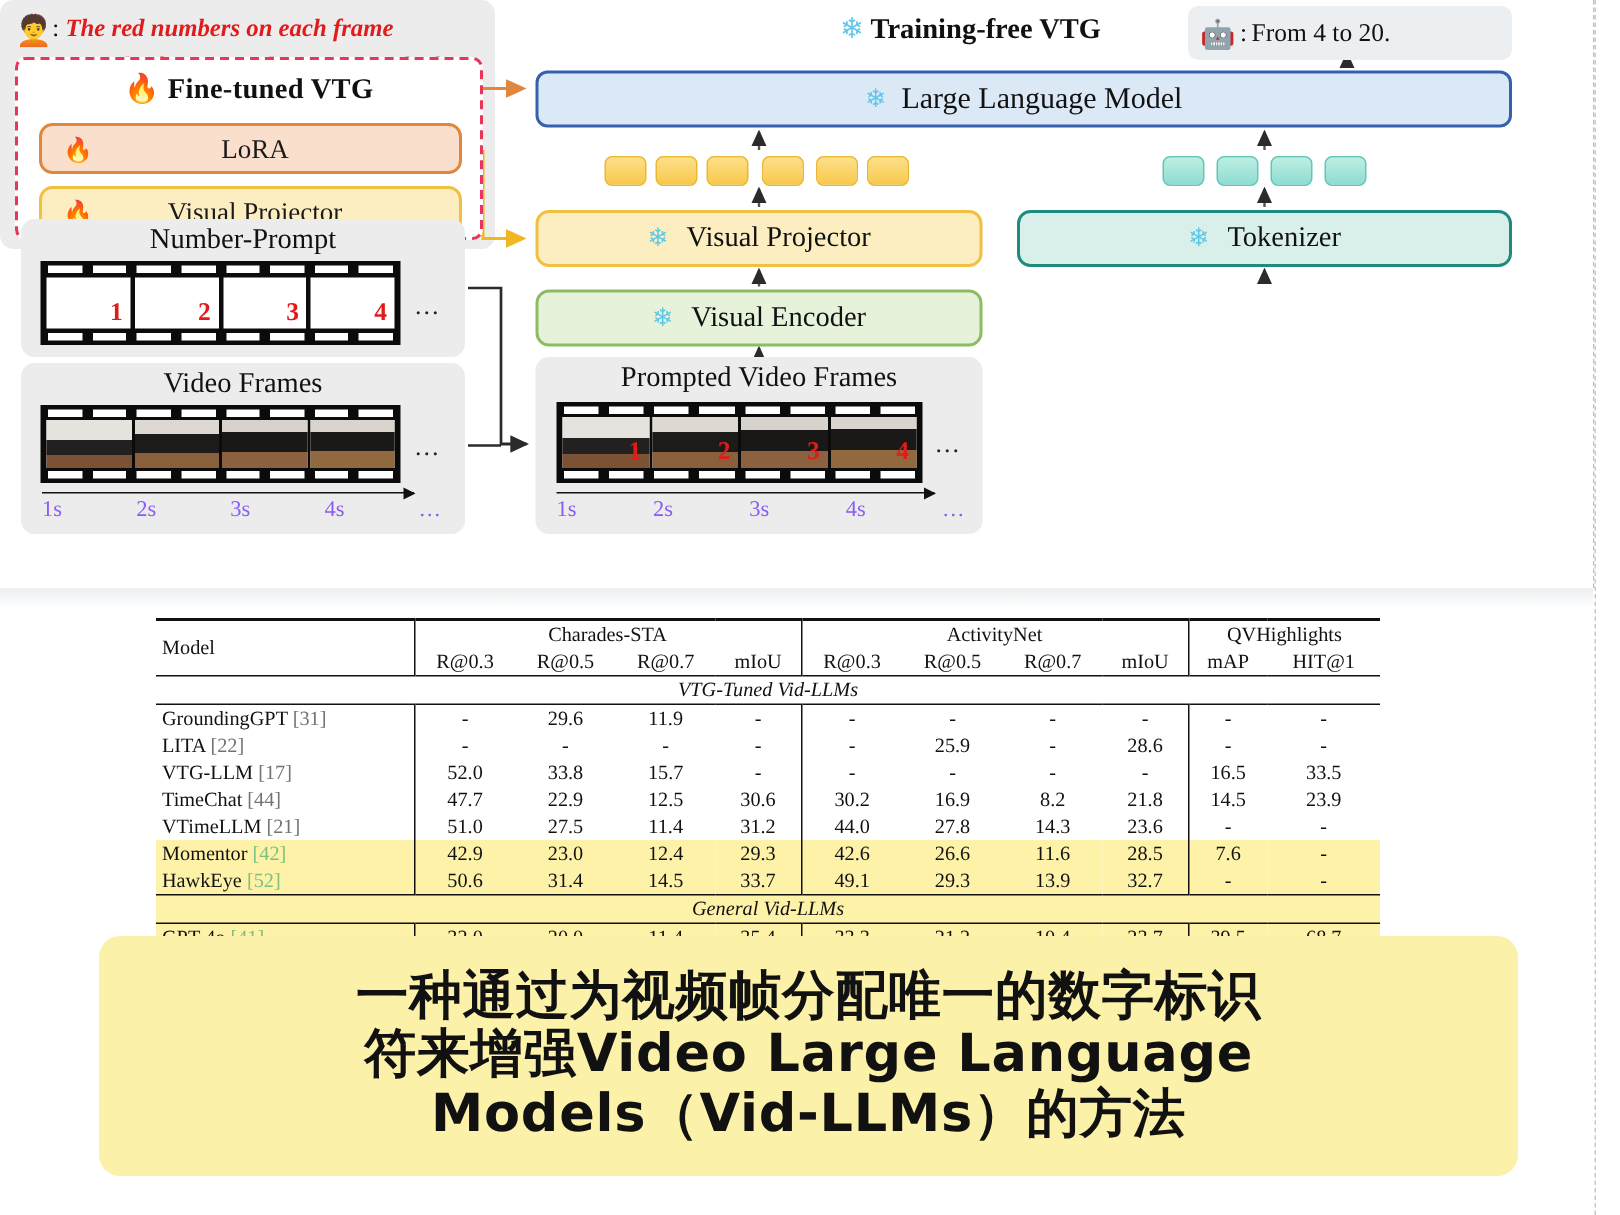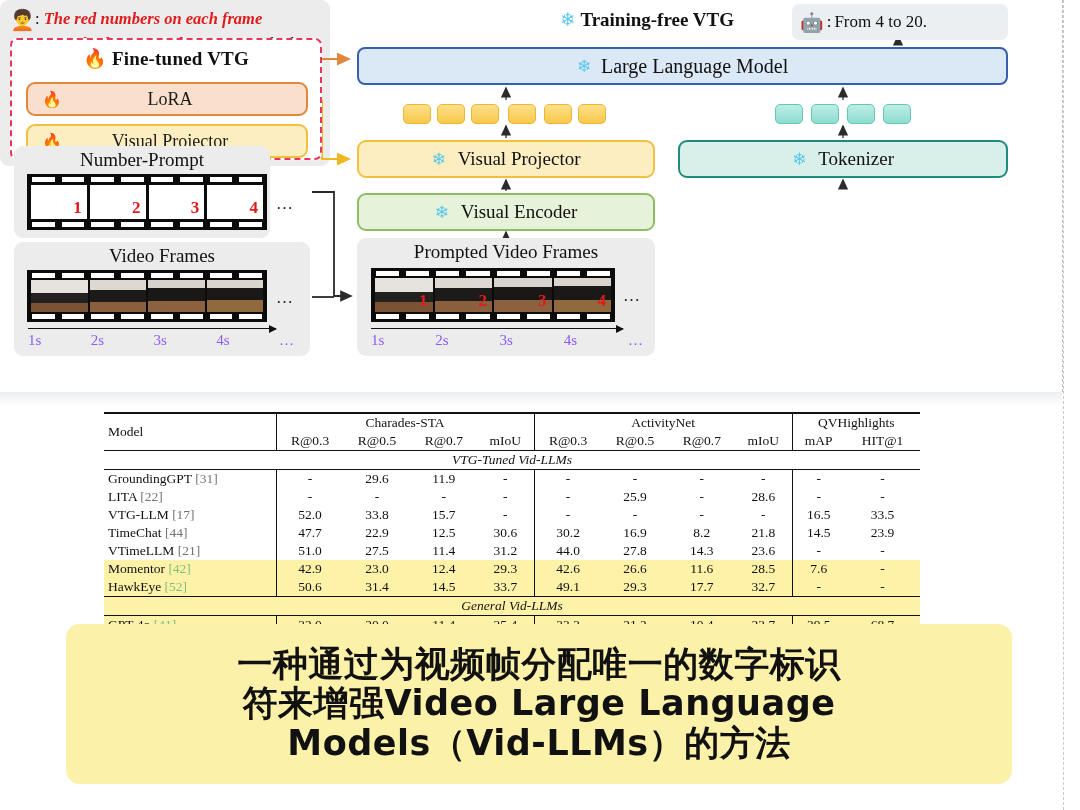--- a/index.html
+++ b/index.html
@@ -86,21 +86,21 @@
              background:#fdeec2; border:2px solid #f0c040; }
   .b-venc  { left:357px; top:193px; width:298px; height:38px;
              background:#e6f2d9; border:2px solid #8dbc63; }
   .b-tok   { left:678px; top:140px; width:330px; height:38px;
              background:#d8efea; border:2px solid #1f8b7e; }
 
   
   .gbox { position:absolute; background:#ececec; border-radius:9px; }
   .gbox-title { text-align:center; font-size:19px; color:#111; padding-top:3px; }
 
-  .np-box   { left:14px; top:146px; width:256px; height:92px; }
+  .np-box   { left:14px; top:146px; width:296px; height:92px; }
   .vf-box   { left:14px; top:242px; width:296px; height:114px; }
   .pvf-box  { left:357px; top:238px; width:298px; height:118px; }
   .q-box    { left:678px; top:190px; width:330px; height:166px;
               background:#ececec; border-radius:9px; padding:7px 10px 0 10px; }
 
   
   .film { position:absolute; background:#0b0b0b; display:flex; align-items:center; }
   .perf { position:absolute; left:0; right:0; height:5px; display:flex; gap:7px;
           padding:0 5px; }
   .perf i { display:block; flex:1; background:#fff; }
@@ -518,21 +518,21 @@
             <td>-</td>
           </tr>
           <tr class="hl">
             <td class="mname">HawkEye <span class="cite-y">[52]</span></td>
             <td class="vsep">50.6</td>
             <td>31.4</td>
             <td>14.5</td>
             <td>33.7</td>
             <td class="vsep">49.1</td>
             <td>29.3</td>
-            <td>17.7</td>
+            <td>13.9</td>
             <td>32.7</td>
             <td class="vsep">-</td>
             <td>-</td>
           </tr>
         </tbody>
       <tbody>
           <tr class="rule-mid section-row hl">
         <td colspan="11">General Vid-LLMs</td>
       </tr>
       </tbody>

